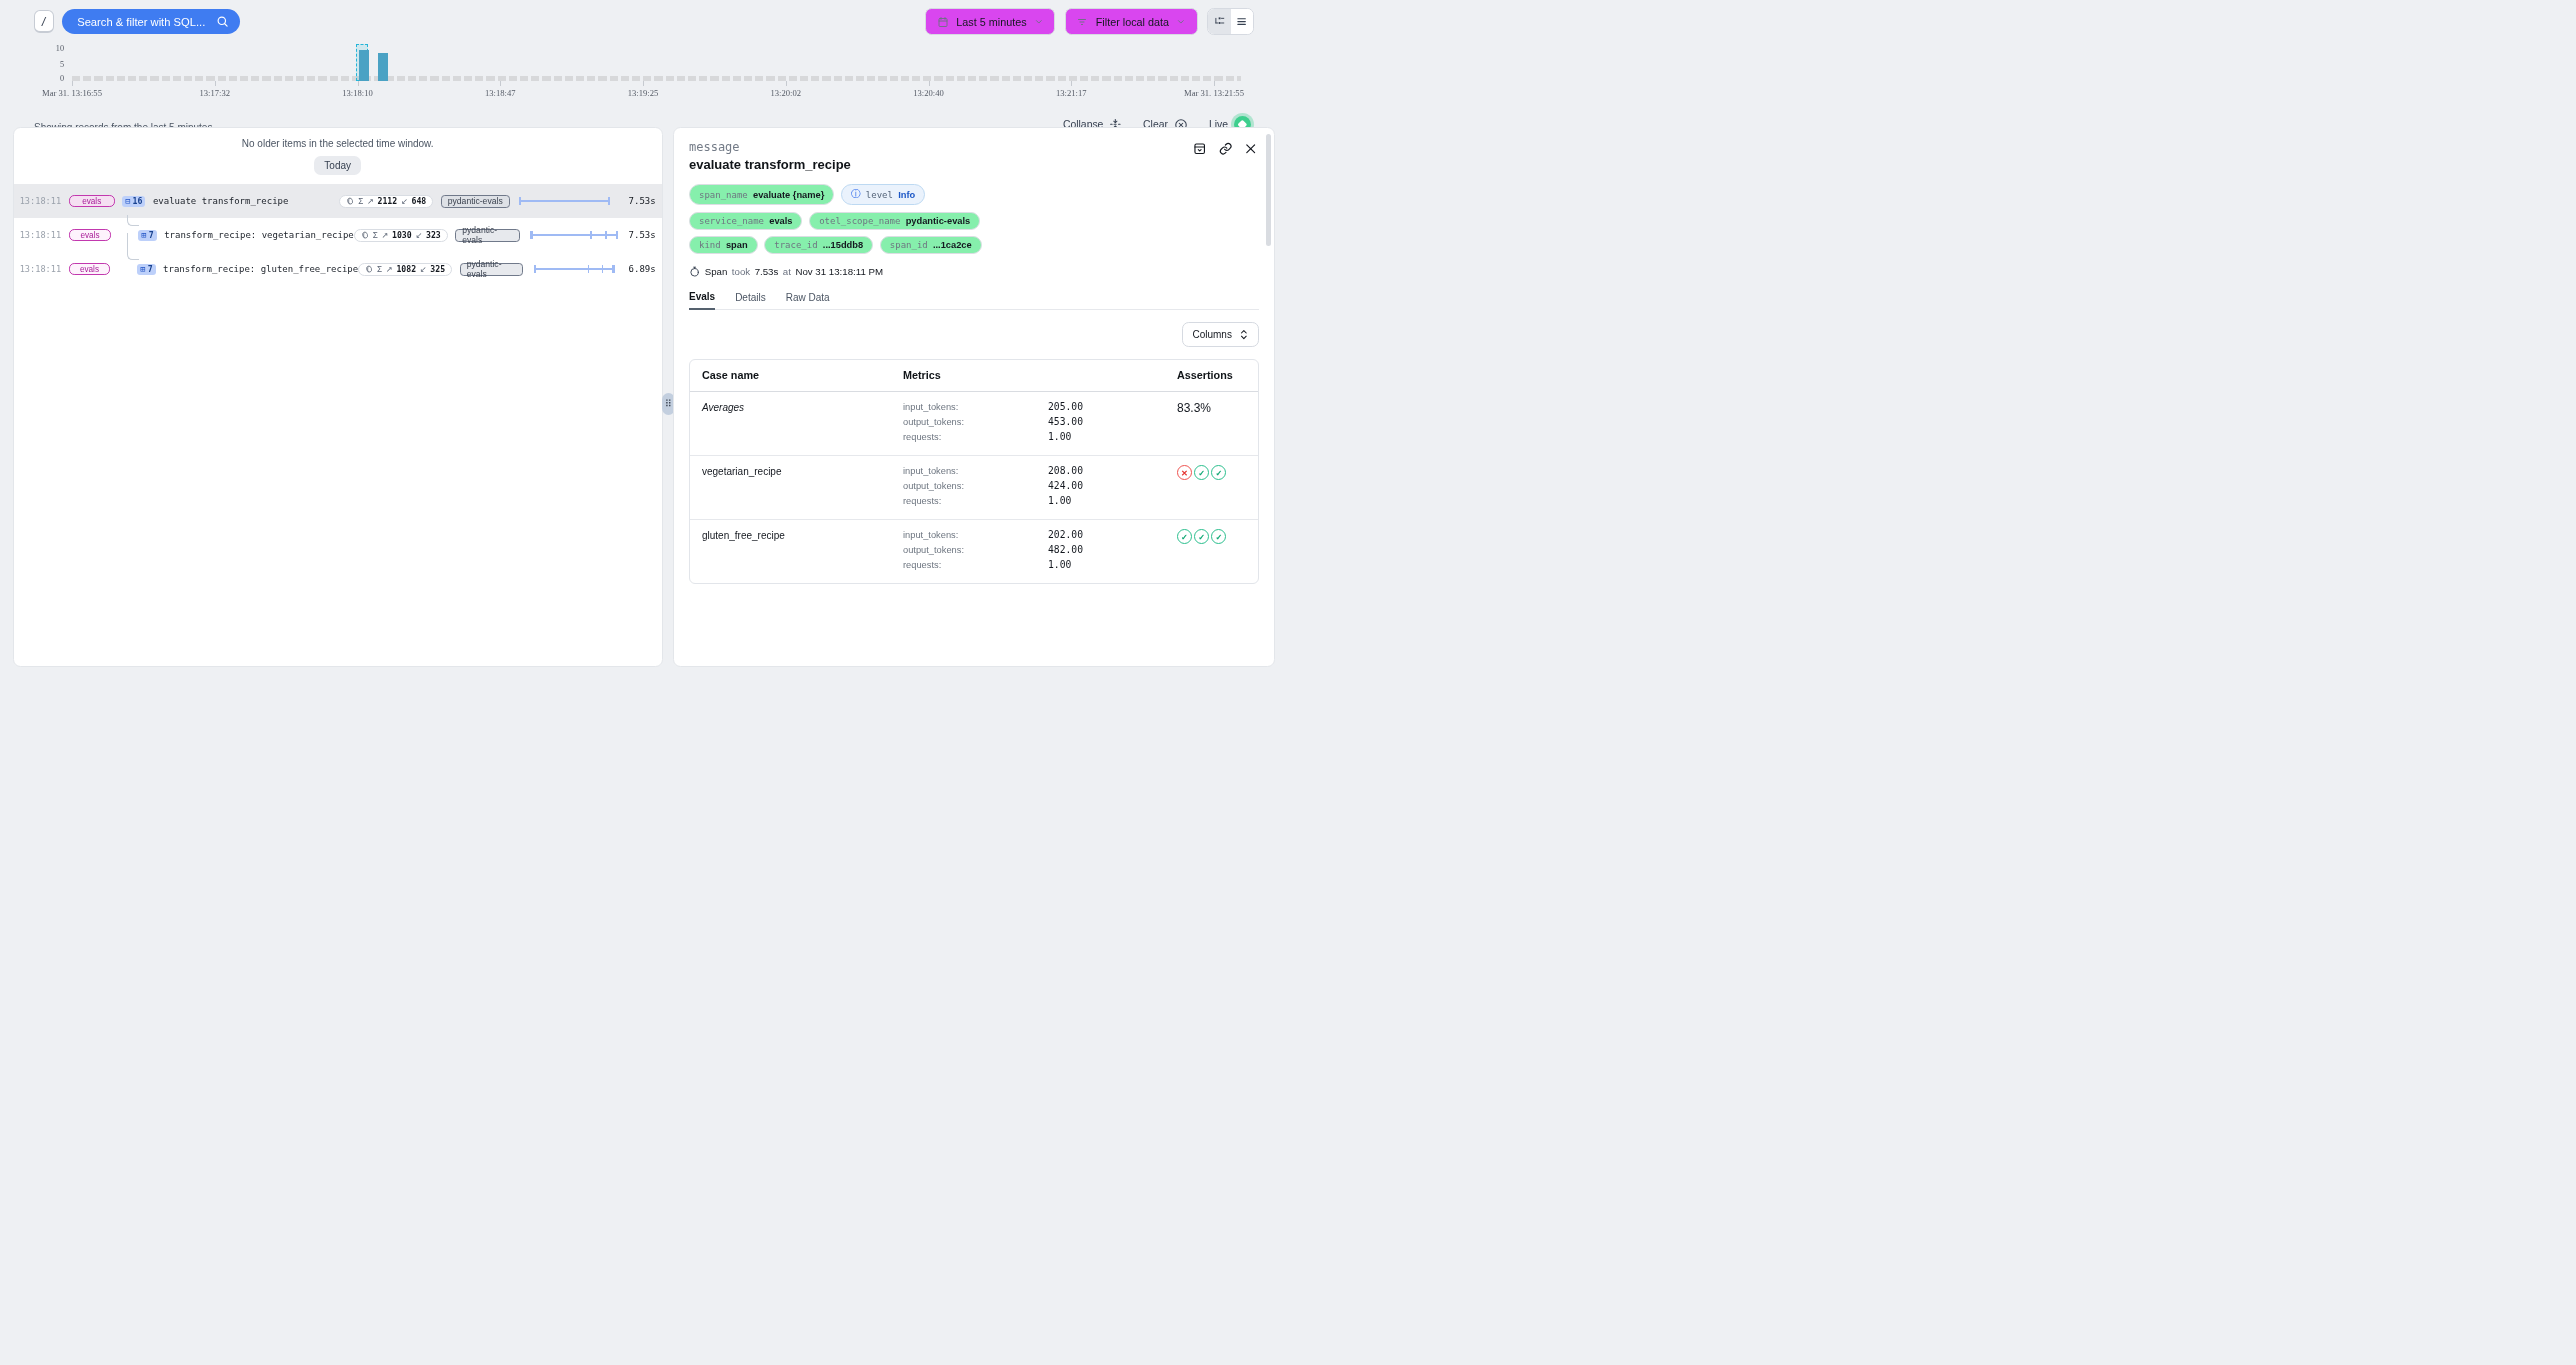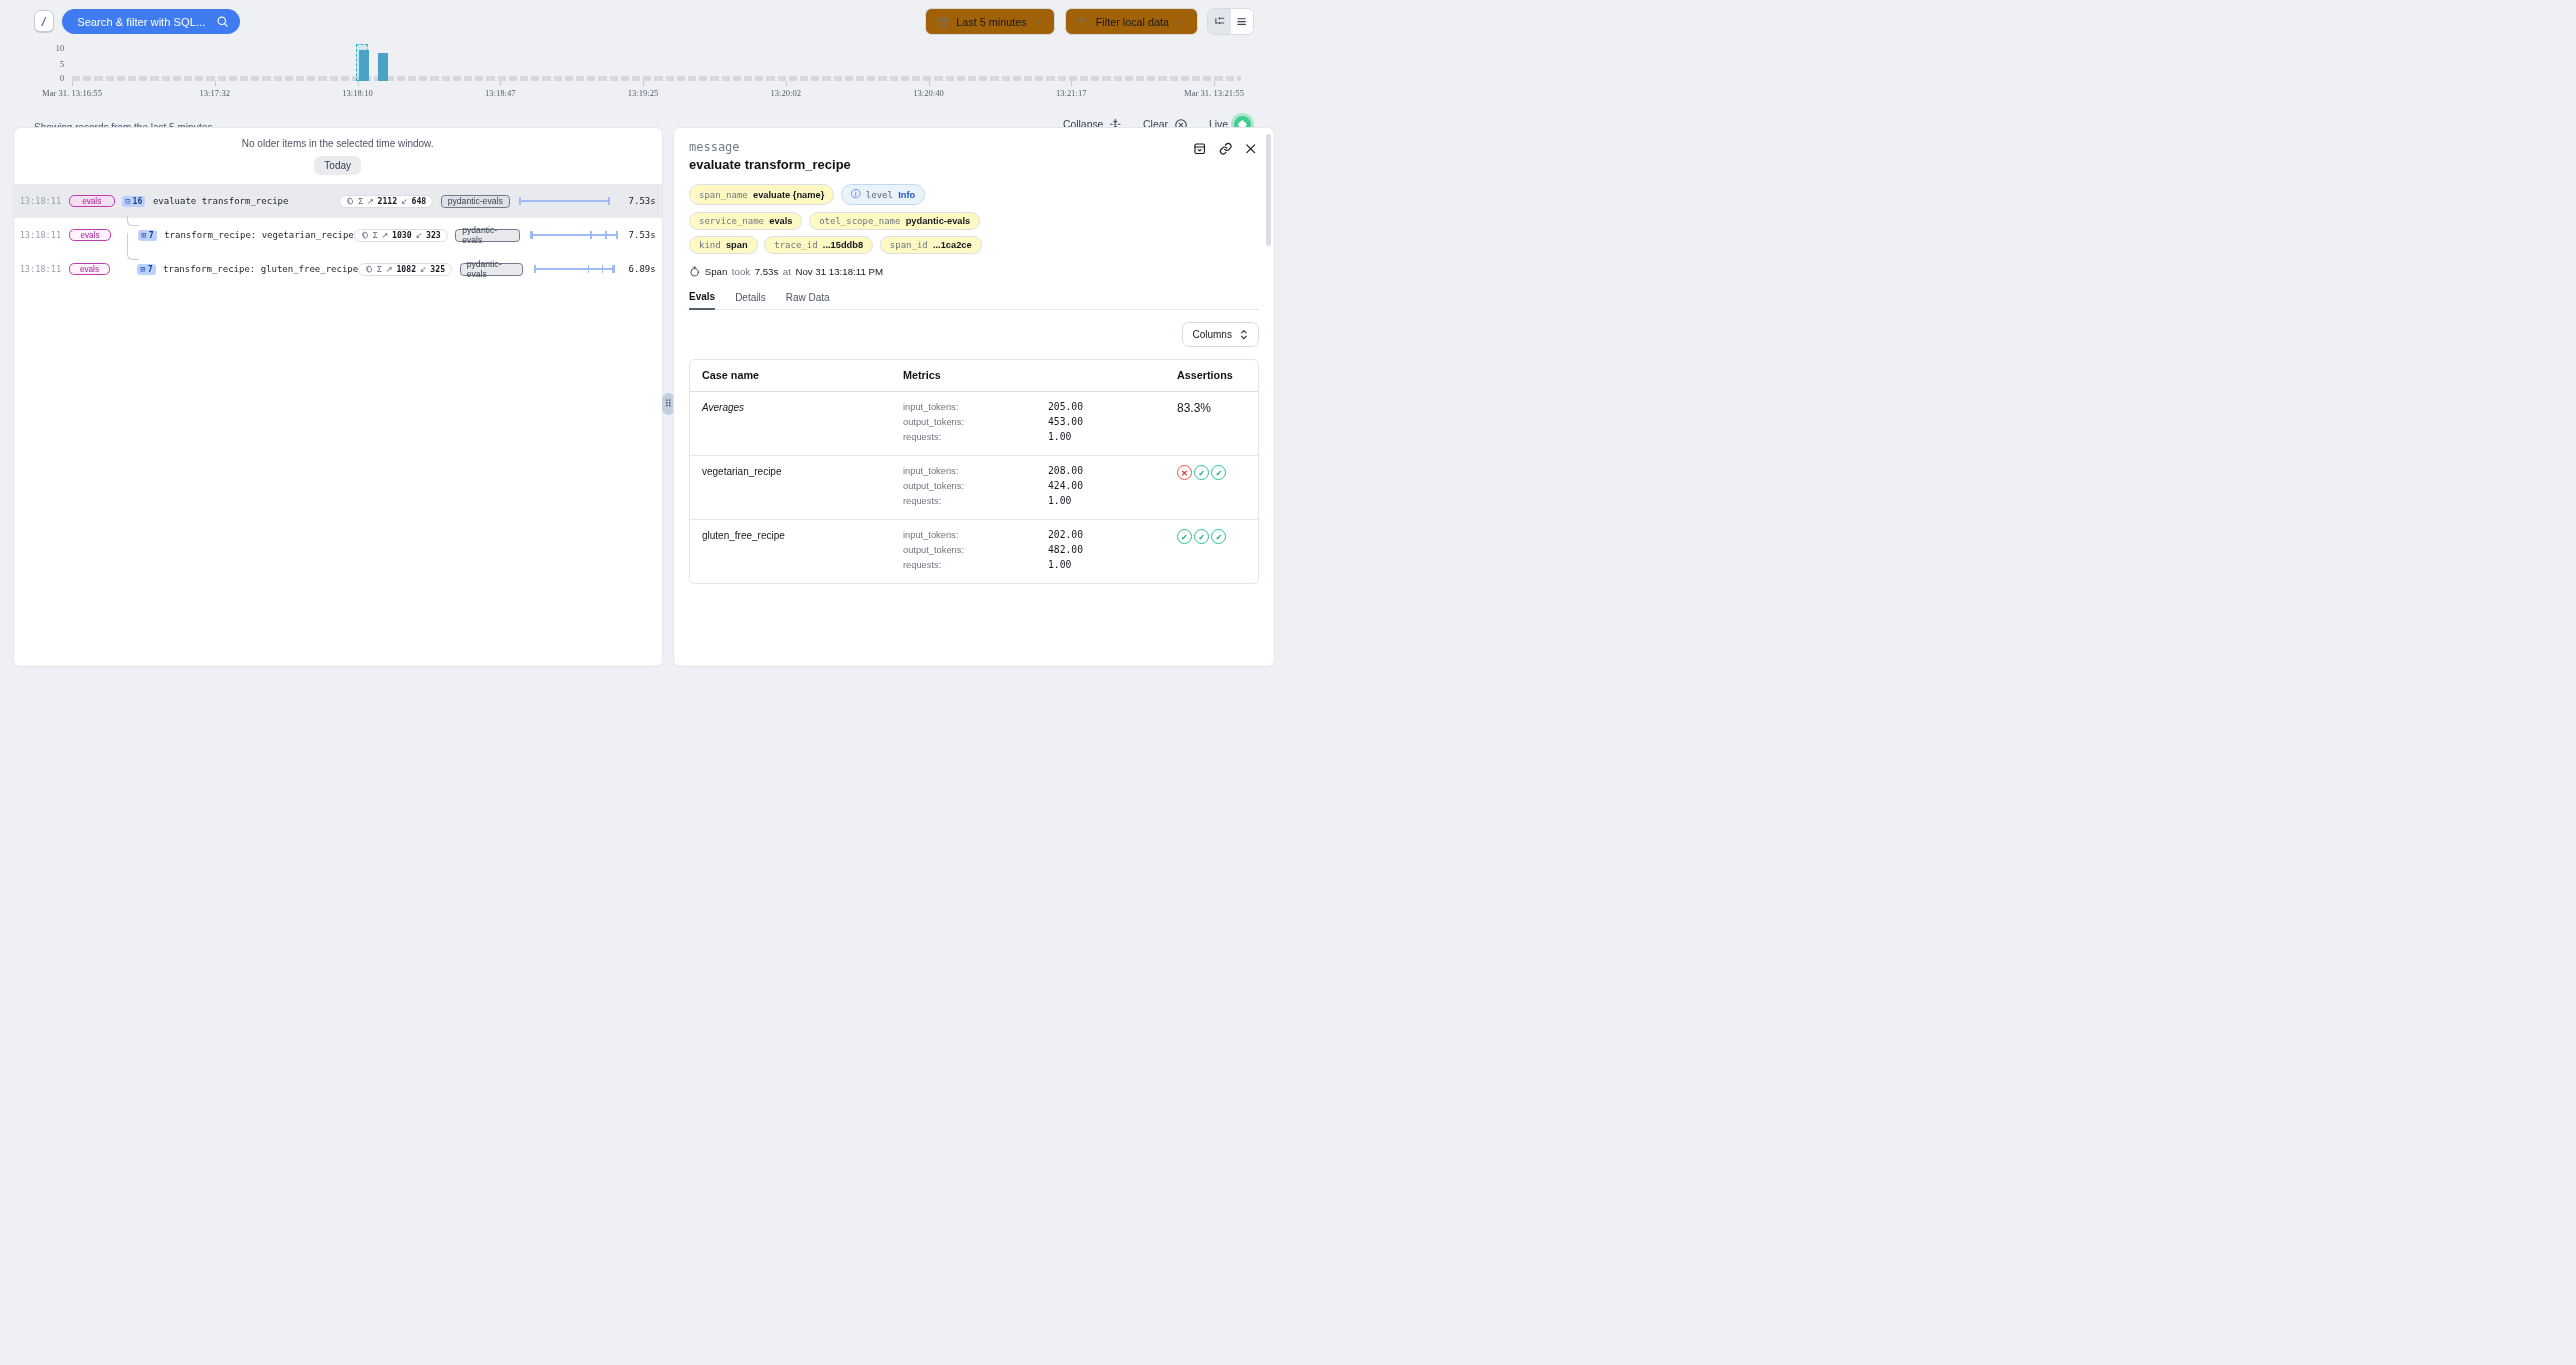--- a/index.html
+++ b/index.html
@@ -17,21 +17,21 @@
     width:20px; height:23px; background:#fff; border:0.7px solid #c7ccd4; border-bottom-width:2.2px;
     border-radius:6px; display:flex; align-items:center; justify-content:center;
     font-family:"DejaVu Sans Mono",monospace; font-size:10.4px; color:#374151;
   }
   .search-pill {
     margin-left:8.2px; height:25px; padding:0 12px 0 15px; background:#3f7cf1; border:none;
     border-radius:12.7px; color:#fff; display:flex; align-items:center; gap:10.4px; font-size:11.2px;
   }
   .topbar-right { margin-left:auto; display:flex; gap:9.7px; align-items:center; }
   .drop-btn {
-    height:27.6px; background:#a16207; border:0.7px solid #d6dae1; border-radius:6.7px;
+    height:27.6px; background:#d946ef; border:0.7px solid #d6dae1; border-radius:6.7px;
     display:flex; align-items:center; gap:7.5px; padding:0 10.4px; font-size:10.8px; color:#14181f;
   }
   .drop-btn .g-icon { color:#6b7280; }
   .seg { display:flex; border:0.7px solid #d6dae1; border-radius:6.7px; background:#fff; overflow:hidden; height:27.6px; }
   .seg-btn { width:22.4px; display:flex; align-items:center; justify-content:center; color:#374151; background:#fff; border:none; }
   .seg-btn.active { background:#e2e5ea; }
 
   
   .chart { position:absolute; top:42px; left:0; right:0; height:60px;font-family:Liberation Serif, serif; }
   .ylab { position:absolute; width:36px; left:28px; text-align:right; font-size:8.2px; color:#555b66; }
@@ -111,21 +111,21 @@
 
   
   .d-kind { font-family:"DejaVu Sans Mono",monospace; font-size:12px; color:#737b87; }
   .d-title { margin-top:3px; font-size:13px; font-weight:bold; color:#101418; }
   .d-icons { position:absolute; top:14px; right:16.4px; display:flex; gap:12px; color:#14181f; }
   .d-icons .ibtn { background:none; border:none; padding:0; color:#14181f; }
   .badge-row { display:flex; gap:6.7px; margin-top:6.7px; }
   .badge-row.first { margin-top:12px; }
   .badge {
     display:inline-flex; align-items:center; gap:5.2px; padding:3px 9px;
-    border:0.7px solid #dbdee3; border-radius:745px; background:#fef9c3;
+    border:0.7px solid #dbdee3; border-radius:745px; background:#86efac;
   }
   .badge .k { font-family:"DejaVu Sans Mono",monospace; font-size:9px; color:#6e7681; }
   .badge .v { font-size:9.3px; font-weight:bold; color:#14181f; }
   .badge.level { background:#eaf2fc; border-color:#bdd9f2; }
   .badge.level .k { color:#55657a; }
   .badge.level .v { color:#1c57c6; }
   .badge.level .info-glyph { color:#2563eb; font-size:9.7px; }
   .d-took { margin-top:12px; display:flex; gap:4.5px; align-items:center; font-size:9.7px; color:#14181f; }
   .d-took .dim { color:#6b7280; }
   .d-tabs { margin-top:13.4px; border-bottom:0.7px solid #e6e8ec; display:flex; gap:20px; }

